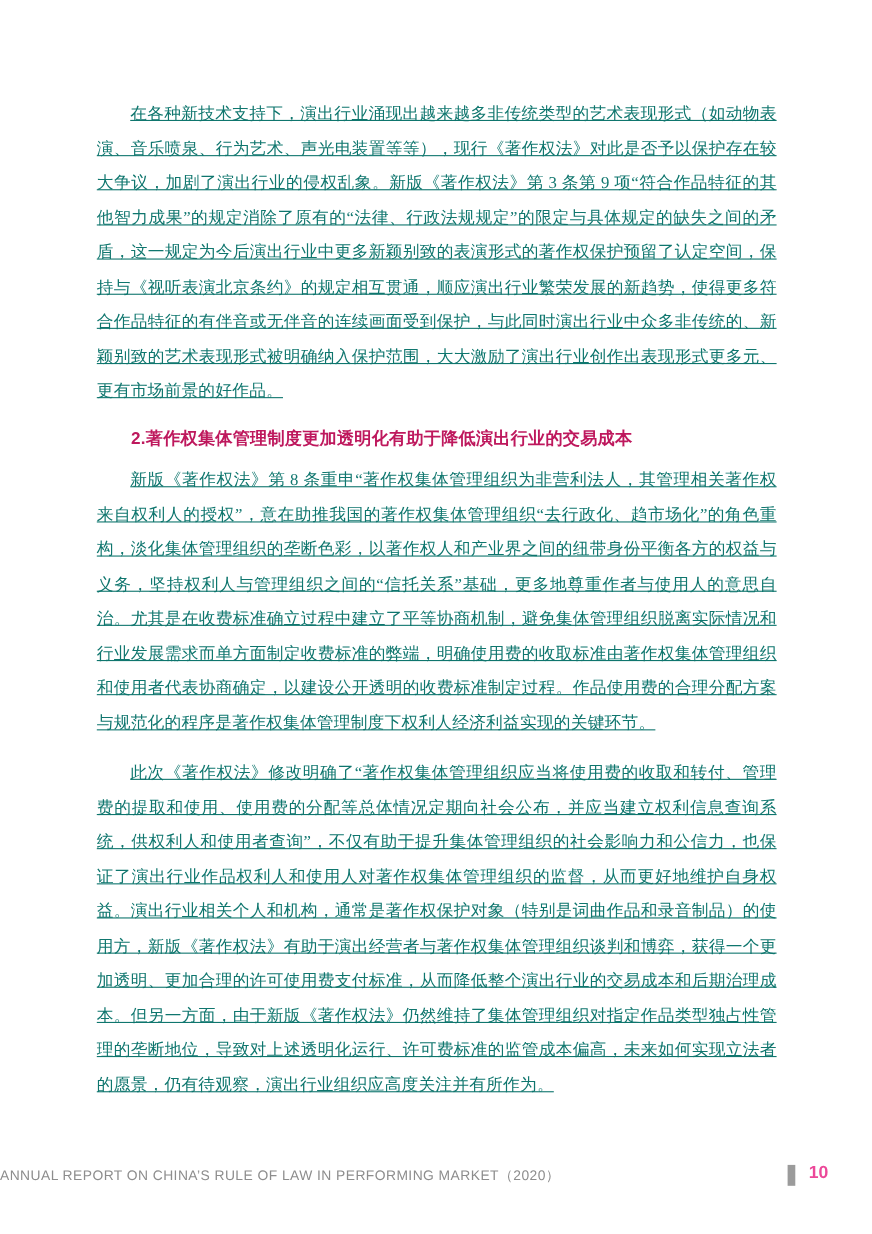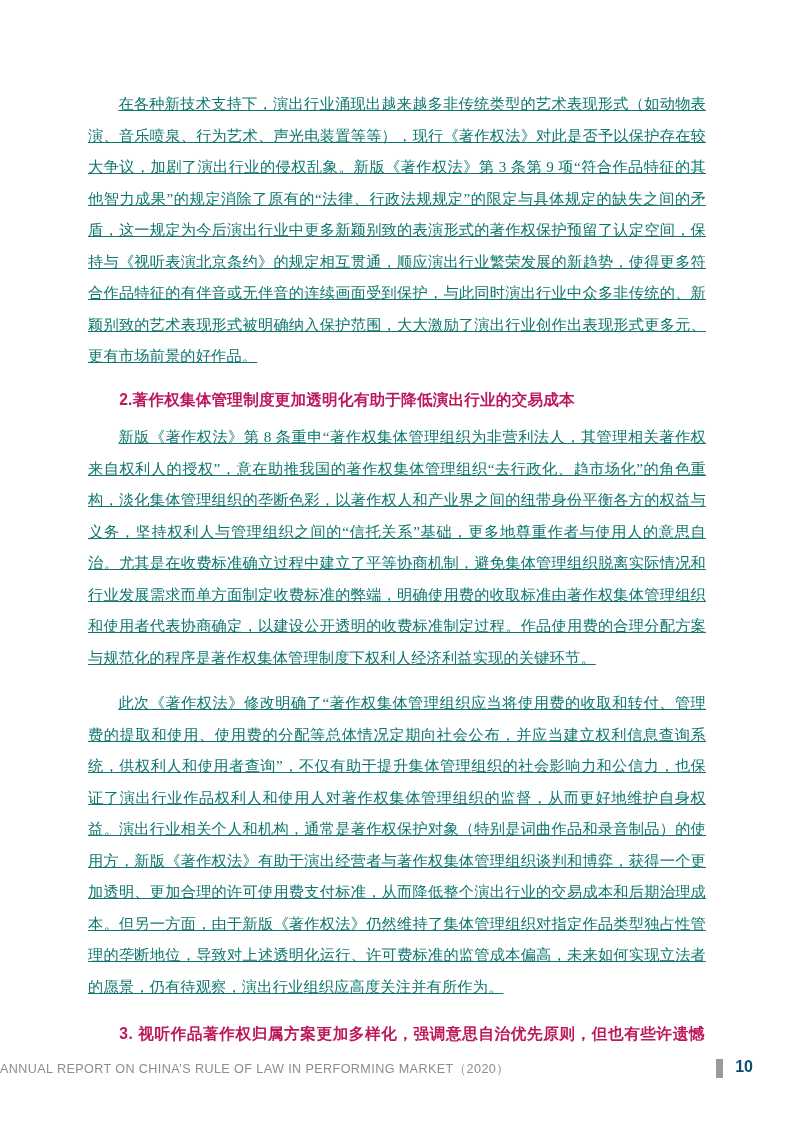--- a/index.html
+++ b/index.html
@@ -121,35 +121,34 @@
     height: 19px;
     background: #9b9b9b;
   }
   .footer-page {
     position: absolute;
     right: 40px;
     top: 3px;
     font-family: "Liberation Sans", sans-serif;
     font-size: 16px;
     font-weight: bold;
-    color: #0c4a6e;
+    color: #ec4899;
   }
 </style>
 </head>
 <body>
 
 <div class="page">
 
 
   <div class="content">
     <p class="para">在各种新技术支持下，演出行业涌现出越来越多非传统类型的艺术表现形式（如动物表演、音乐喷泉、行为艺术、声光电装置等等），现行《著作权法》对此是否予以保护存在较大争议，加剧了演出行业的侵权乱象。新版《著作权法》第 3 条第 9 项“符合作品特征的其他智力成果”的规定消除了原有的“法律、行政法规规定”的限定与具体规定的缺失之间的矛盾，这一规定为今后演出行业中更多新颖别致的表演形式的著作权保护预留了认定空间，保持与《视听表演北京条约》的规定相互贯通，顺应演出行业繁荣发展的新趋势，使得更多符合作品特征的有伴音或无伴音的连续画面受到保护，与此同时演出行业中众多非传统的、新颖别致的艺术表现形式被明确纳入保护范围，大大激励了演出行业创作出表现形式更多元、更有市场前景的好作品。</p>
     <h2 class="subhead">2.著作权集体管理制度更加透明化有助于降低演出行业的交易成本</h2>
     <p class="para">新版《著作权法》第 8 条重申“著作权集体管理组织为非营利法人，其管理相关著作权来自权利人的授权”，意在助推我国的著作权集体管理组织“去行政化、趋市场化”的角色重构，淡化集体管理组织的垄断色彩，以著作权人和产业界之间的纽带身份平衡各方的权益与义务，坚持权利人与管理组织之间的“信托关系”基础，更多地尊重作者与使用人的意思自治。尤其是在收费标准确立过程中建立了平等协商机制，避免集体管理组织脱离实际情况和行业发展需求而单方面制定收费标准的弊端，明确使用费的收取标准由著作权集体管理组织和使用者代表协商确定，以建设公开透明的收费标准制定过程。作品使用费的合理分配方案与规范化的程序是著作权集体管理制度下权利人经济利益实现的关键环节。</p>
     <p class="para">此次《著作权法》修改明确了“著作权集体管理组织应当将使用费的收取和转付、管理费的提取和使用、使用费的分配等总体情况定期向社会公布，并应当建立权利信息查询系统，供权利人和使用者查询”，不仅有助于提升集体管理组织的社会影响力和公信力，也保证了演出行业作品权利人和使用人对著作权集体管理组织的监督，从而更好地维护自身权益。演出行业相关个人和机构，通常是著作权保护对象（特别是词曲作品和录音制品）的使用方，新版《著作权法》有助于演出经营者与著作权集体管理组织谈判和博弈，获得一个更加透明、更加合理的许可使用费支付标准，从而降低整个演出行业的交易成本和后期治理成本。但另一方面，由于新版《著作权法》仍然维持了集体管理组织对指定作品类型独占性管理的垄断地位，导致对上述透明化运行、许可费标准的监管成本偏高，未来如何实现立法者的愿景，仍有待观察，演出行业组织应高度关注并有所作为。</p>
-    <h2 class="subhead spaced">3. 视听作品著作权归属方案更加多样化，强调意思自治优先原则，但也有些许遗憾</h2>
   </div>
 
   <div class="footer">
     <div class="footer-text">ANNUAL REPORT ON CHINA’S RULE OF LAW IN PERFORMING MARKET（2020）</div>
     <div class="footer-marker"></div>
     <div class="footer-page">10</div>
   </div>
 
 </div>
 

